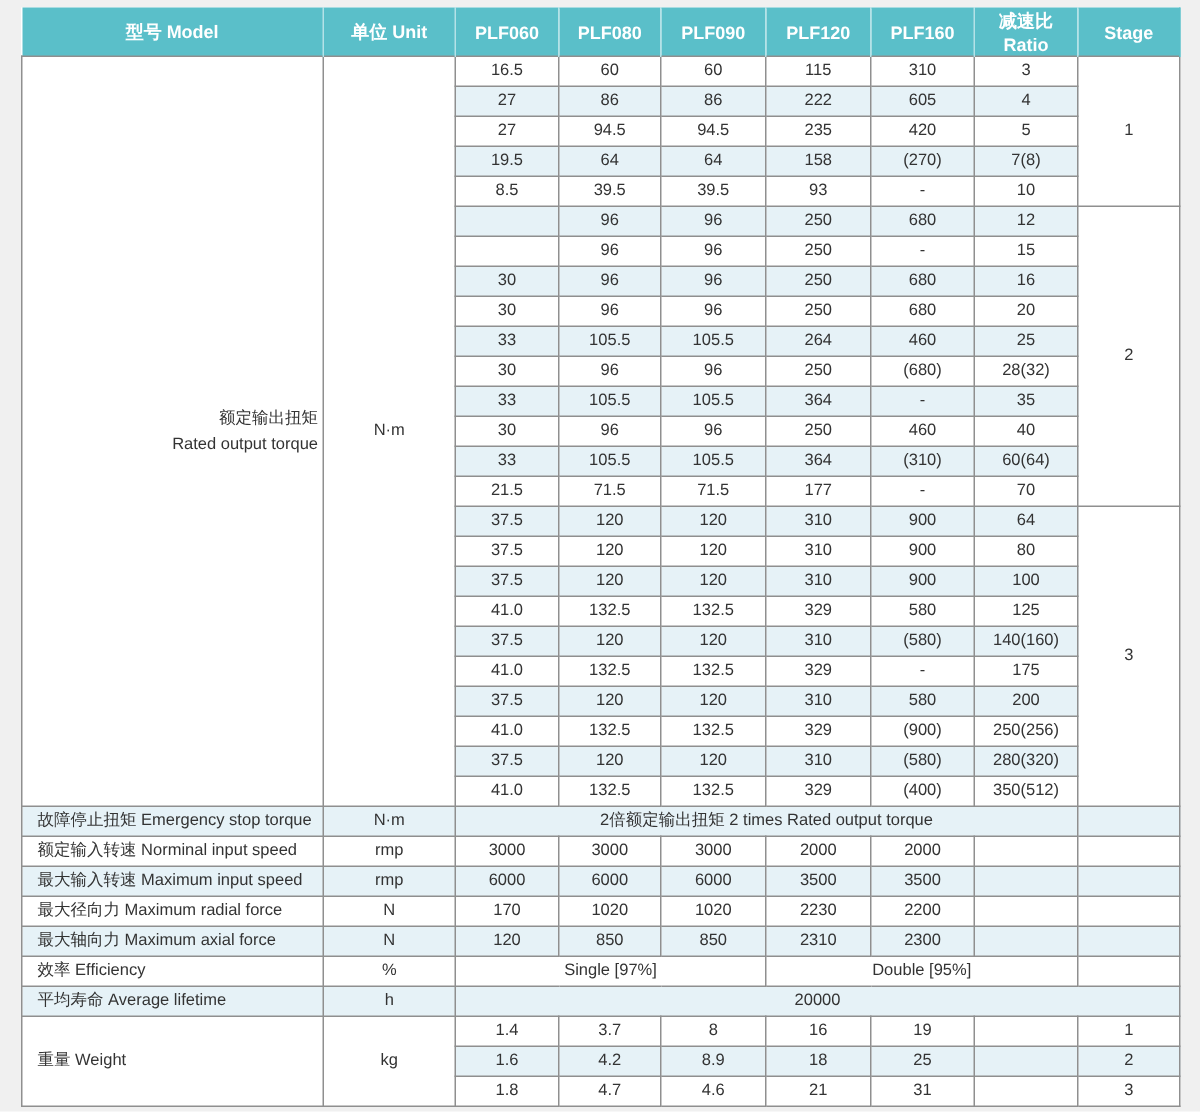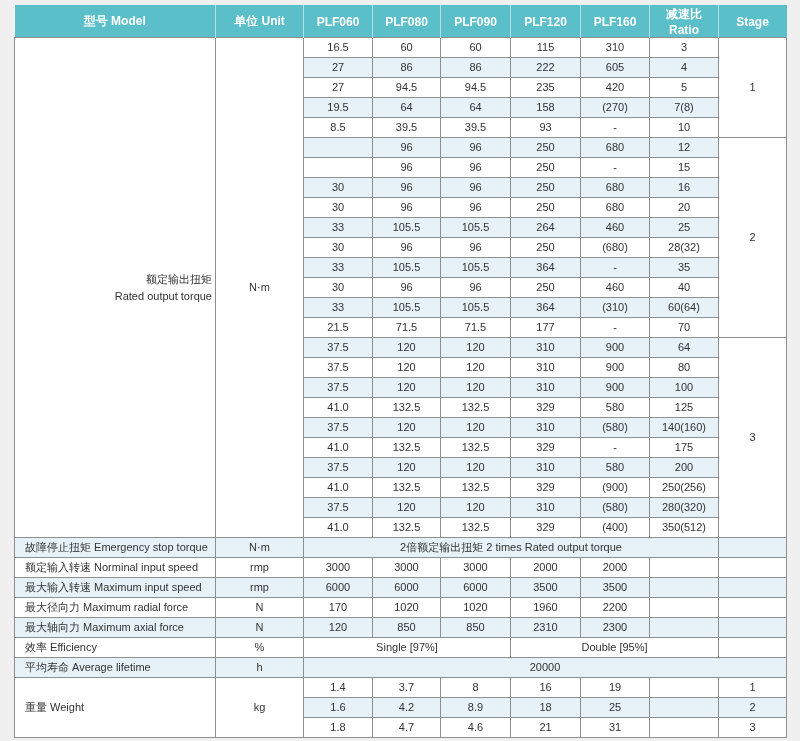--- a/index.html
+++ b/index.html
@@ -306,21 +306,21 @@
           <td colspan="1">3500</td>
           <td colspan="1"></td>
           <td colspan="1"></td>
         </tr>
         <tr>
           <td class="left">最大径向力 Maximum radial force</td>
           <td>N</td>
           <td colspan="1">170</td>
           <td colspan="1">1020</td>
           <td colspan="1">1020</td>
-          <td colspan="1">1960</td>
+          <td colspan="1">2230</td>
           <td colspan="1">2200</td>
           <td colspan="1"></td>
           <td colspan="1"></td>
         </tr>
         <tr class="zebra">
           <td class="left">最大轴向力 Maximum axial force</td>
           <td>N</td>
           <td colspan="1">120</td>
           <td colspan="1">850</td>
           <td colspan="1">850</td>

